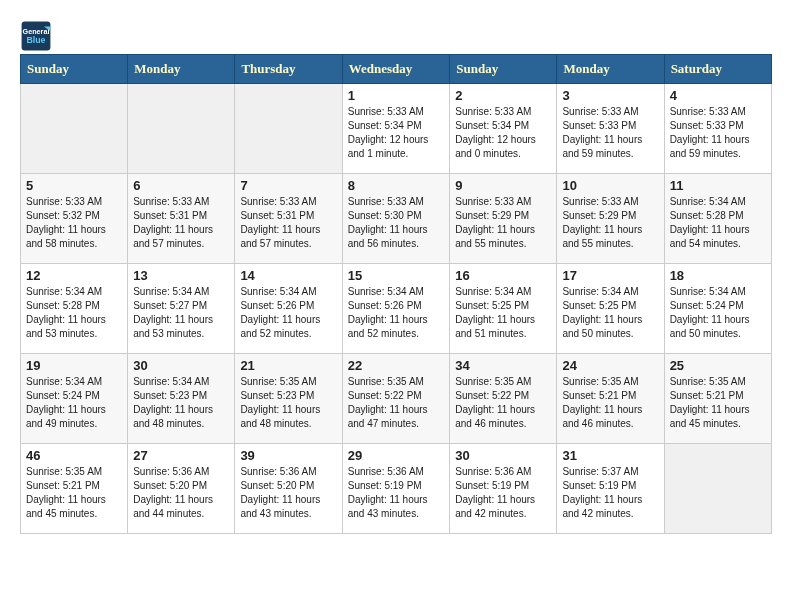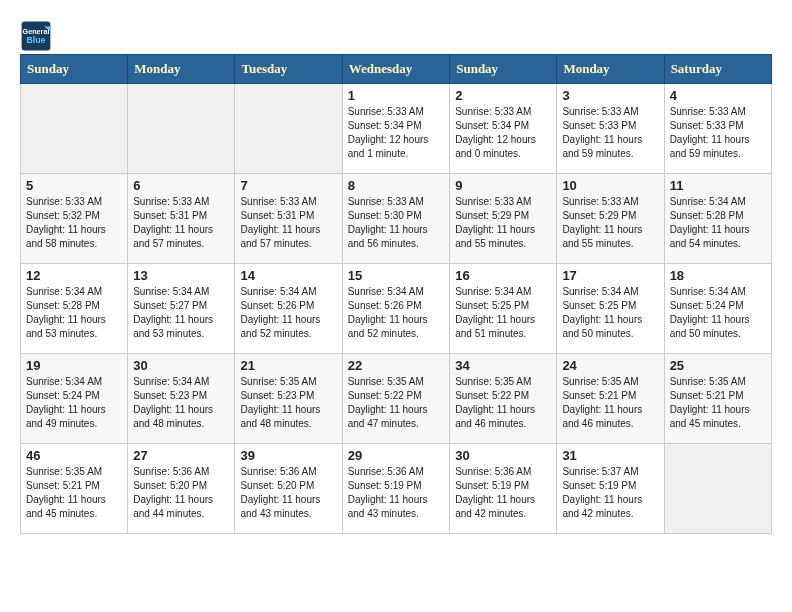--- a/index.html
+++ b/index.html
@@ -100,21 +100,21 @@
     <div class="calendar-title"></div>
     <div class="calendar-subtitle"></div>
   </div>
 </div>
 
 <table class="calendar-table">
   <thead>
     <tr>
       <th>Sunday</th>
       <th>Monday</th>
-      <th>Tuesday</th>
+      <th>Thursday</th>
       <th>Wednesday</th>
       <th>Sunday</th>
       <th>Monday</th>
       <th>Saturday</th>
     </tr>
   </thead>
   <tbody id="calendar-body">
   <tr>
         <td class="empty-cell"></td>
         <td class="empty-cell"></td>

